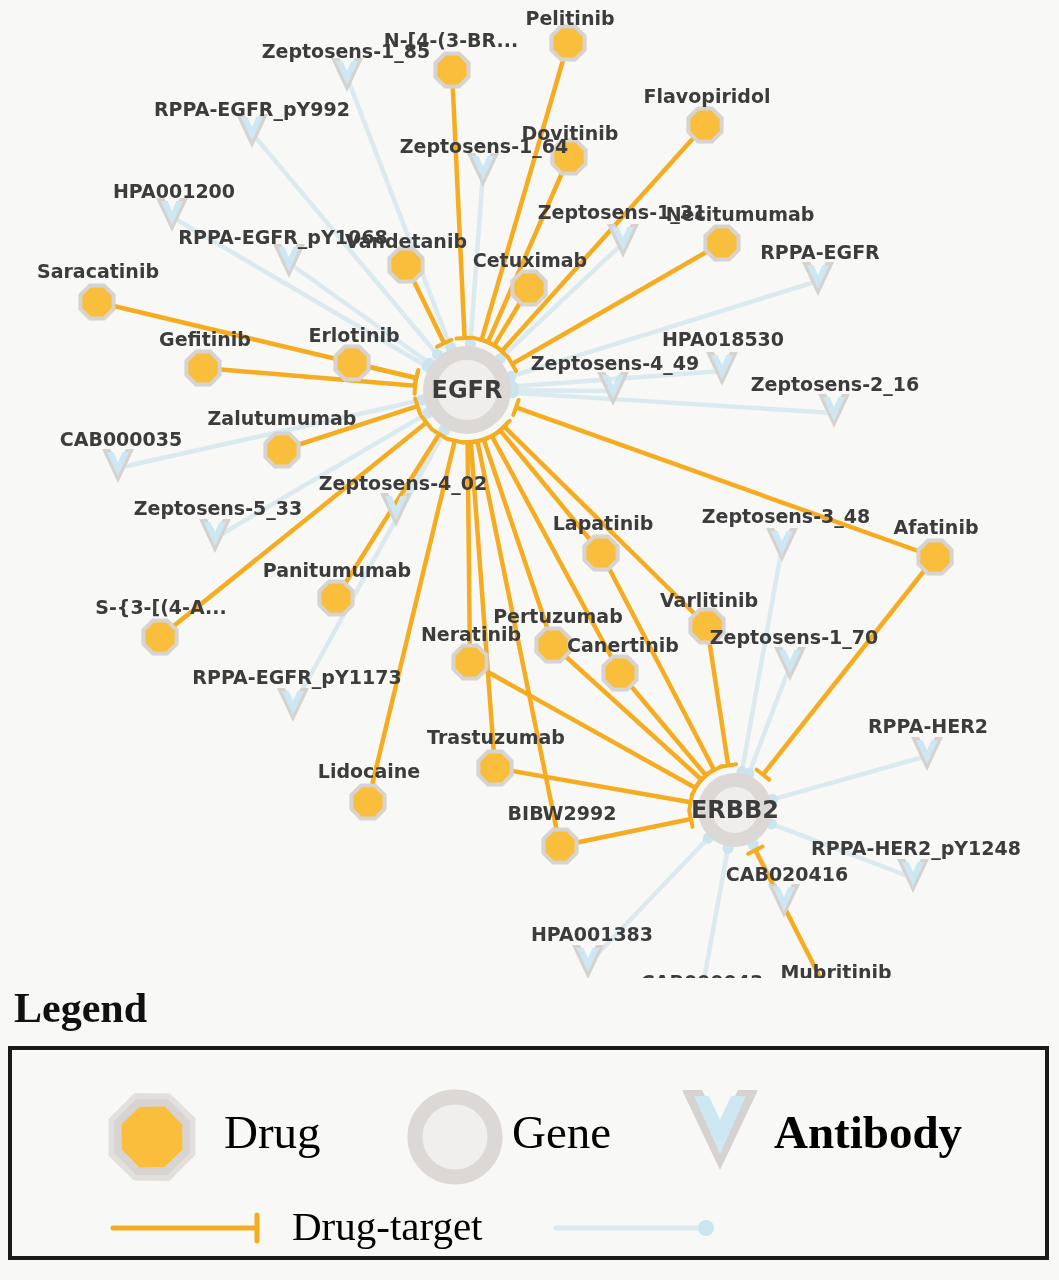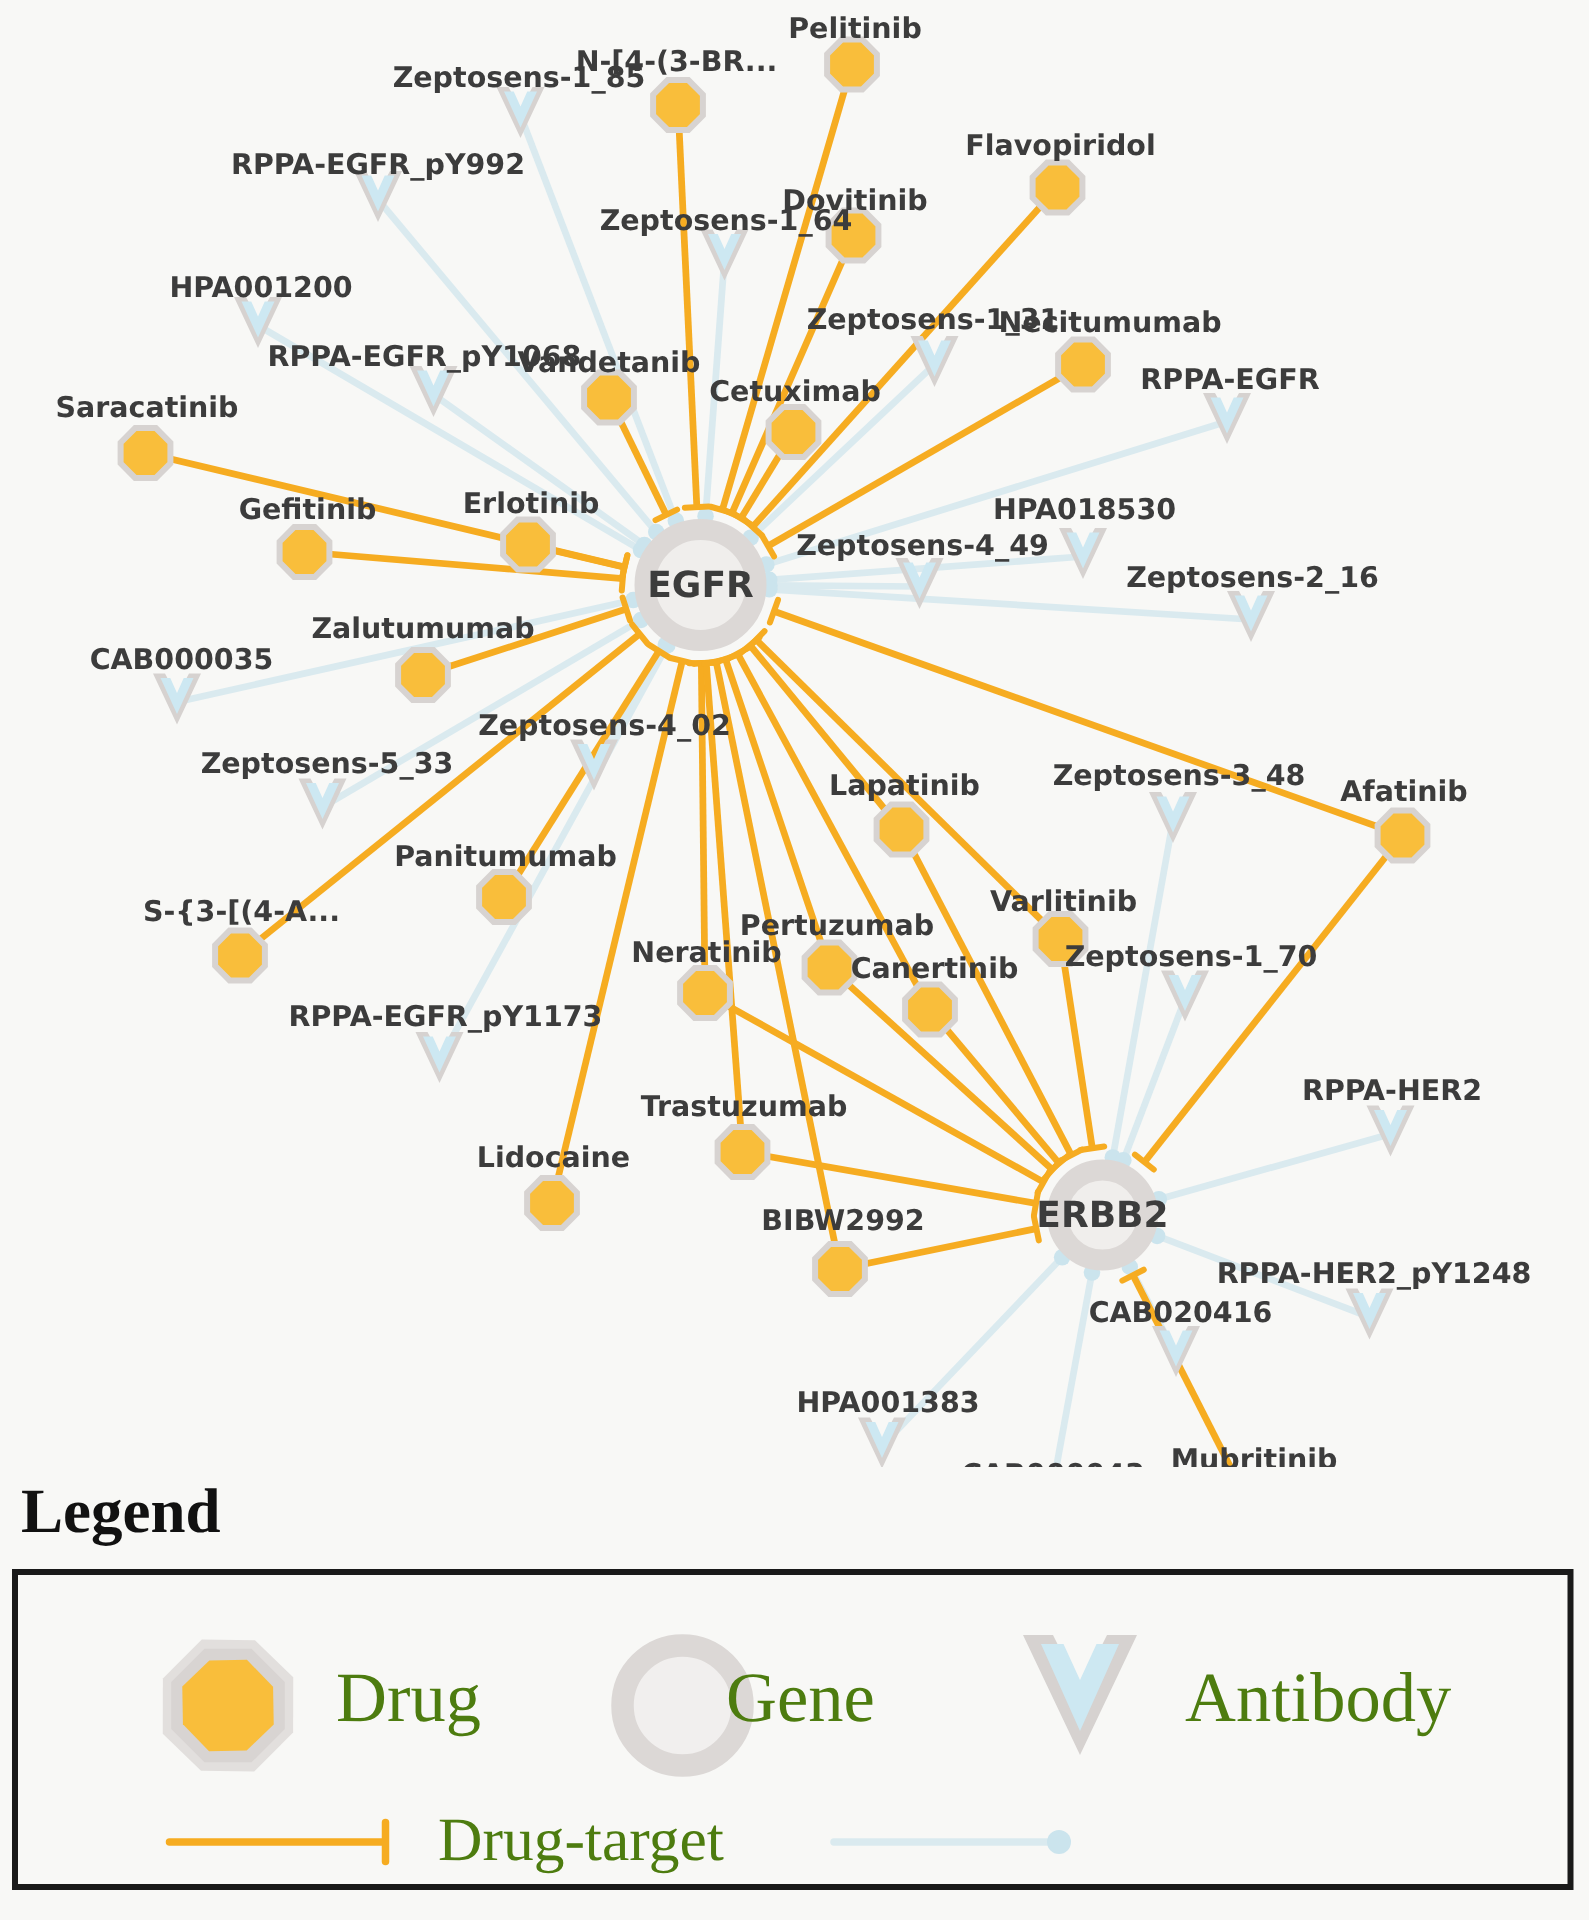--- a/index.html
+++ b/index.html
@@ -3,21 +3,21 @@
 <meta charset="utf-8">
 <style>
   html,body{margin:0;padding:0;background:#f8f8f6;}
   .stage{position:relative;width:1059px;height:1280px;background:#f8f8f6;overflow:hidden;
          font-family:"DejaVu Sans",sans-serif;}
   #net{position:absolute;left:0;top:0;}
   .legend-title{position:absolute;left:14px;top:984px;font-family:"Liberation Serif",serif;
                 font-weight:bold;font-size:42px;color:#111;text-align:center;}
   .legend-box{position:absolute;left:8px;top:1046px;width:1033px;height:206px;
               border:4px solid #1a1a1a;background:#f8f8f6;}
-  .legend-item-label{position:absolute;font-family:"Liberation Serif",serif;color:#4d7c0f;}
+  .legend-item-label{position:absolute;font-family:"Liberation Serif",serif;color:#000000;}
   .lbl-node{font-size:47px;top:55px;}
   .lbl-edge{font-size:41px;top:152px;}
   .licon{position:absolute;}
 </style>
 </head>
 <body>
 
 <div class="stage">
 
   <svg id="net" width="1059" height="978" viewBox="0 0 1059 978">
@@ -303,27 +303,27 @@
     <svg class="licon" style="left:85px;top:32px;" width="110" height="110" viewBox="0 0 110 110">
       <polygon points="55,8 88,21 102,55 88,89 55,102 22,89 8,55 22,21" fill="#e2dfdd" transform="rotate(22.5 55 55)"></polygon>
       <polygon points="55,14 84,26 96,55 84,84 55,96 26,84 14,55 26,26" fill="#d8d4d2" transform="rotate(22.5 55 55)"></polygon>
       <polygon points="55,22 78,32 88,55 78,78 55,88 32,78 22,55 32,32" fill="#f9be3b" transform="rotate(22.5 55 55)"></polygon>
     </svg>
     <span class="legend-item-label lbl-node" style="left:212px;">Drug</span>
 
     <svg class="licon" style="left:388px;top:32px;" width="110" height="110" viewBox="0 0 110 110">
       <circle cx="55" cy="55" r="40" fill="#f1efee" stroke="#dcd8d6" stroke-width="15"></circle>
     </svg>
-    <span class="legend-item-label lbl-node" style="left:472px;">Gene</span>
+    <span class="legend-item-label lbl-node" style="left:500px;">Gene</span>
 
     <svg class="licon" style="left:648px;top:24px;" width="120" height="120" viewBox="-60 -60 120 120">
       <path d="M -38 -44 L 0 36 L 38 -44 L 18 -44 L 0 -8 L -18 -44 Z" fill="#d6d2d0"></path>
       <path d="M -26 -38 L 0 20 L 26 -38 L 11 -38 L 0 -14 L -11 -38 Z" fill="#cde8f2"></path>
     </svg>
-    <span class="legend-item-label lbl-node" style="left:778px;">Antibody</span>
+    <span class="legend-item-label lbl-node" style="left:762px;font-weight:bold;">Antibody</span>
 
     <svg class="licon" style="left:95px;top:158px;" width="165" height="40" viewBox="0 0 165 40">
       <line x1="6" y1="20" x2="148" y2="20" stroke="#f6ac21" stroke-width="5" stroke-linecap="round"></line>
       <line x1="150" y1="7" x2="150" y2="33" stroke="#f6ac21" stroke-width="5" stroke-linecap="round"></line>
     </svg>
     <span class="legend-item-label lbl-edge" style="left:280px;">Drug-target</span>
 
     <svg class="licon" style="left:538px;top:158px;" width="175" height="40" viewBox="0 0 175 40">
       <line x1="6" y1="20" x2="152" y2="20" stroke="#daeaef" stroke-width="5" stroke-linecap="round"></line>
       <circle cx="156" cy="20" r="8" fill="#cbe4ed"></circle>

